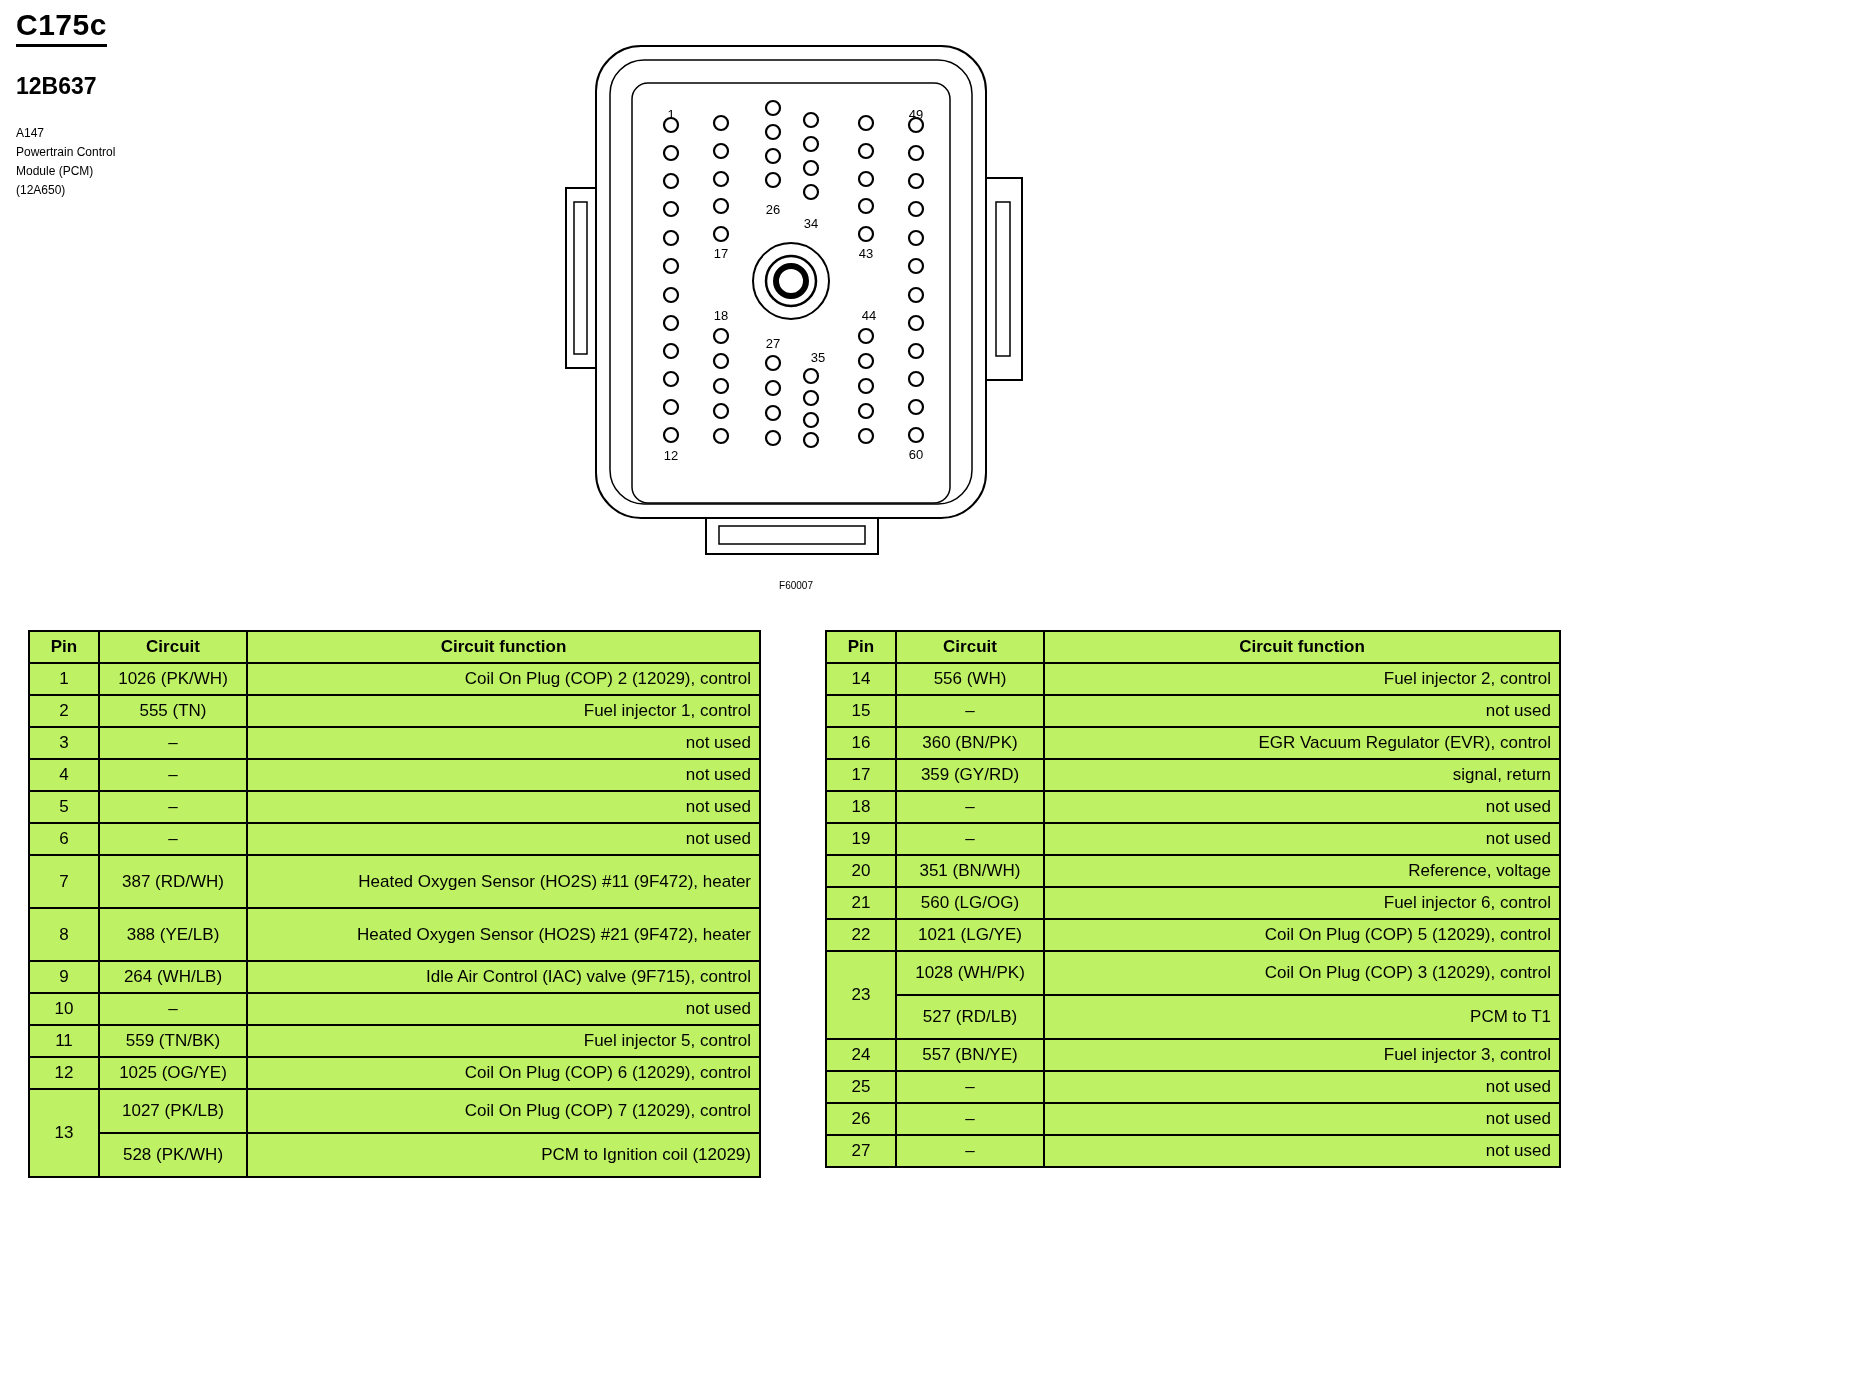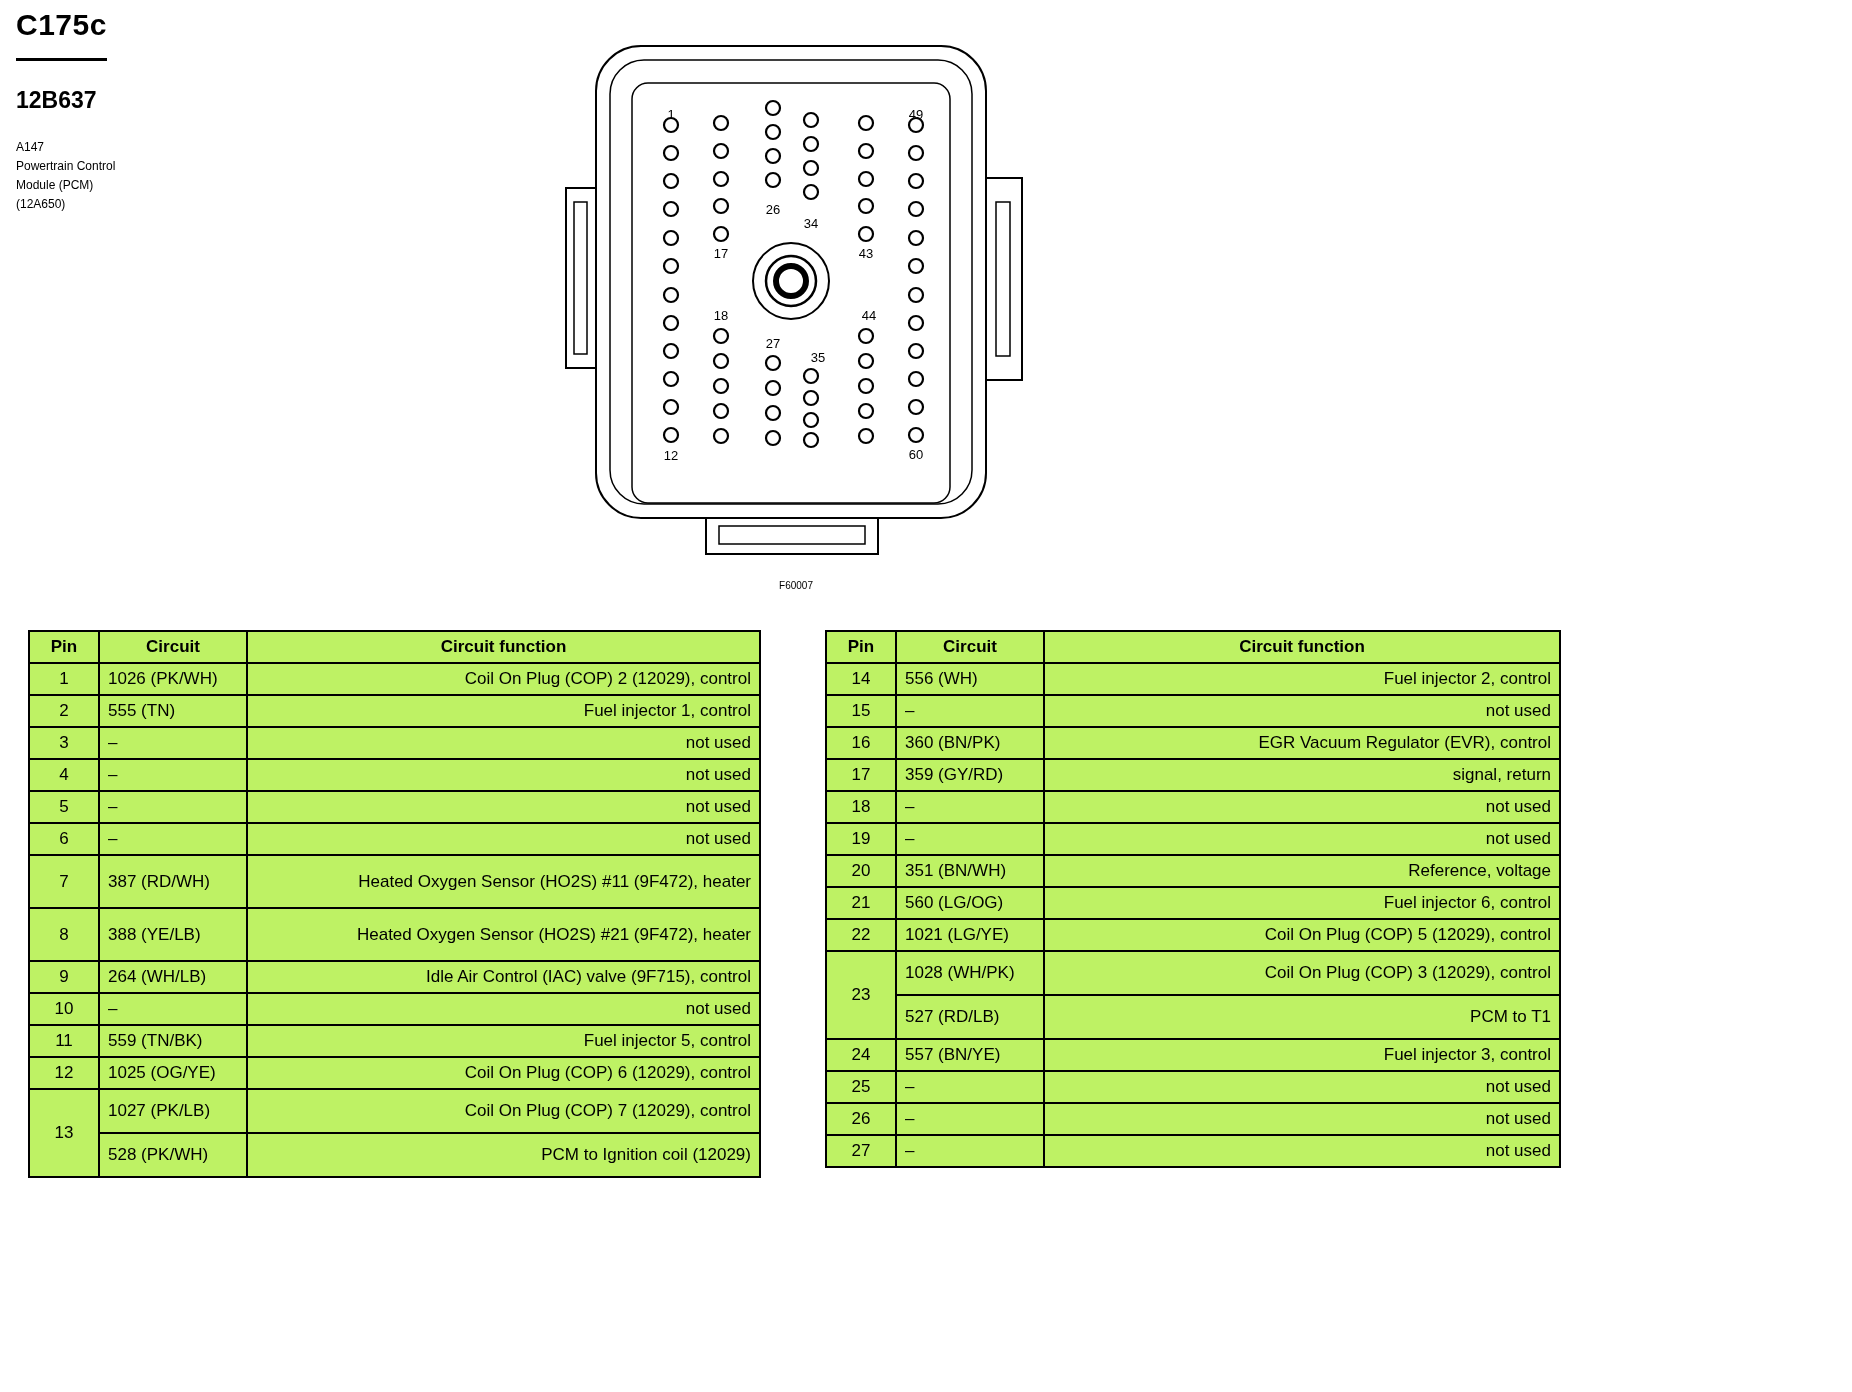--- a/index.html
+++ b/index.html
@@ -4,41 +4,41 @@
 <style>
   html,body{margin:0;padding:0;background:#fff;}
   body{
     width:1852px;height:1392px;position:relative;
     font-family:"Liberation Sans",sans-serif;color:#000;
     -webkit-font-smoothing:antialiased;
   }
   .hdr{position:absolute;left:16px;top:8px;}
   .hdr h1{
     margin:0;font-size:30px;font-weight:bold;display:inline-block;
-    border-bottom:3px solid #000;padding-bottom:16px;letter-spacing:.5px;
+    border-bottom:3px solid #000;padding-bottom:2px;letter-spacing:.5px;
   }
   .hdr h2{margin:26px 0 0;font-size:23px;font-weight:bold;}
   .hdr .note{margin-top:24px;font-size:12px;line-height:19px;}
   .connector{position:absolute;left:556px;top:36px;width:480px;}
   .connector svg{display:block;}
   .connector .caption{margin-top:4px;text-align:center;font-size:10px;}
   .pin-table{
     position:absolute;top:630px;border-collapse:collapse;table-layout:fixed;
     font-size:17px;background:#bef264;
   }
   .pin-table.left{left:28px;width:733px;}
   .pin-table.right{left:825px;width:736px;}
   .pin-table th,.pin-table td{
     border:2px solid #000;vertical-align:middle;
     padding:2px 8px;box-sizing:border-box;overflow:hidden;white-space:nowrap;
   }
   .pin-table th{font-weight:bold;text-align:center;height:32px;}
   .pin-table td{height:32px;}
   .pin-table td.pin{text-align:center;}
-  .pin-table td.circuit{text-align:left;}
+  .pin-table td.circuit{text-align:center;}
   .pin-table td.func{text-align:right;padding-left:24px;}
   .pin-table tr.tall td{height:53px;}
   .pin-table tr.sub td{height:44px;}
   .c-pin{width:70px;}
   .c-circuit{width:148px;}
   svg .outline{fill:#fff;stroke:#000;stroke-width:2;}
   svg .thin{fill:#fff;stroke:#000;stroke-width:1.5;}
   svg .pinhole{fill:#fff;stroke:#000;stroke-width:2.2;}
   svg text{font-family:"Liberation Sans",sans-serif;font-size:13px;fill:#000;text-anchor:middle;}
 </style>

